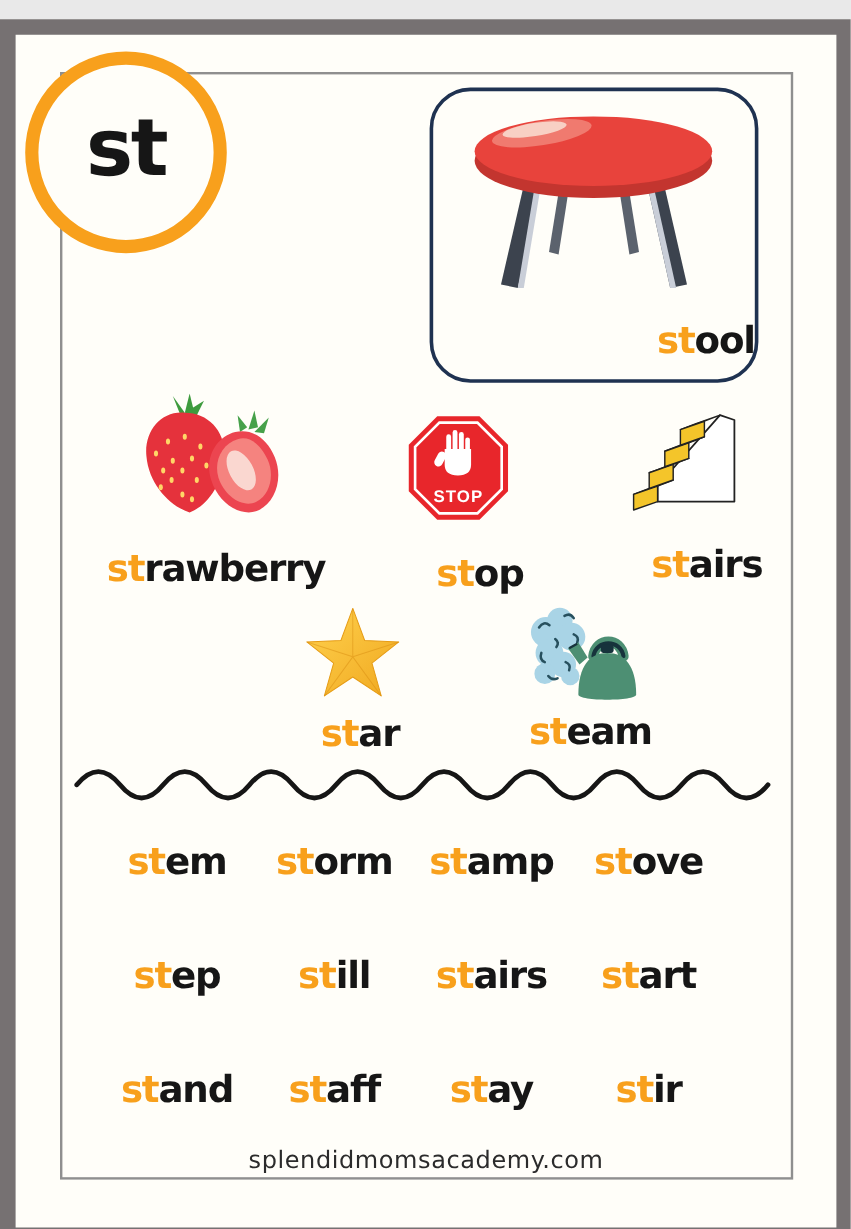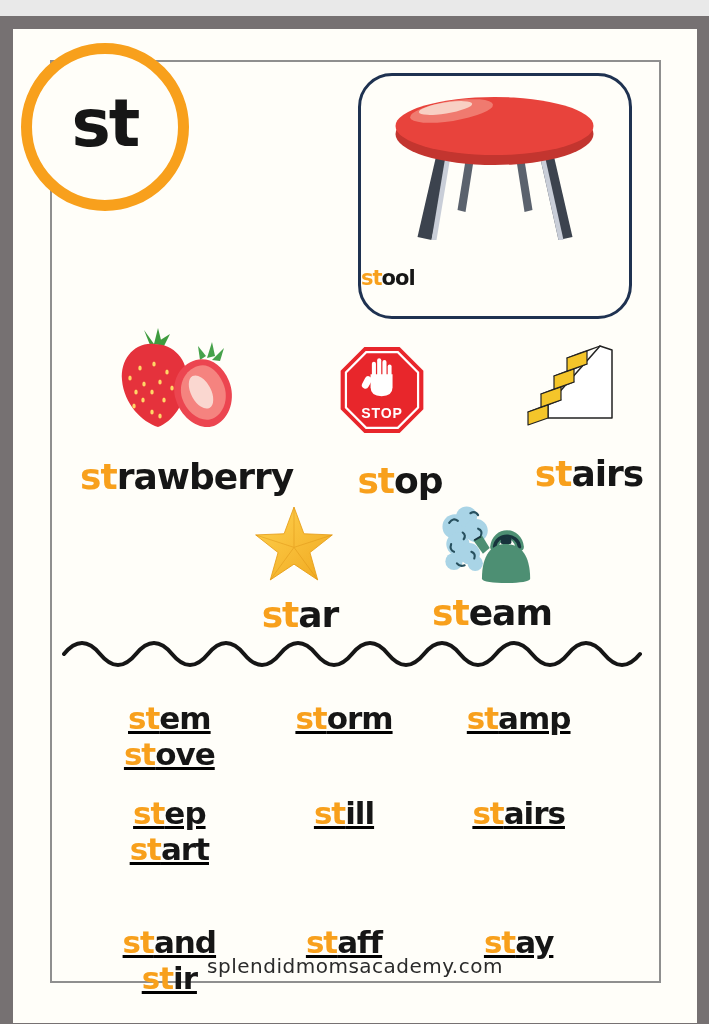--- a/index.html
+++ b/index.html
@@ -21,23 +21,23 @@
     display:flex; align-items:center; justify-content:center;
   }
   .blend-circle span{font-size:66px; font-weight:700; color:#161616; letter-spacing:-2px; padding-bottom:8px;}
   .card{
     left:345px; top:44px; width:274px; height:246px; box-sizing:border-box;
     border:3px solid #1F3251; border-radius:34px; background:#FFFEF9; z-index:2;
   }
   .card svg{position:absolute; left:50%; transform:translateX(-50%); top:14px;}
   .word{font-weight:700; color:#161616; letter-spacing:-1px; white-space:nowrap;}
   .word .st{color:var(--accent,#F8A01C);}
-  .card-word{position:absolute; left:0; right:0; top:190px; text-align:left; font-size:21px;}
-  .plabel{text-align:center; font-size:36px;}
-  .wrow{left:69px; width:524px; display:grid; grid-template-columns:repeat(3,1fr);text-decoration:underline;}
+  .card-word{position:absolute; left:0; right:0; top:190px; text-align:right; font-size:31px;}
+  .plabel{text-align:center; font-size:31px;}
+  .wrow{left:69px; width:524px; display:grid; grid-template-columns:repeat(4,1fr);}
   .wcell{text-align:center; font-size:31px;}
   .footer{left:0; width:100%; top:925px; text-align:center; font-size:20px; color:#2b2b2b; letter-spacing:0.5px;}
 </style>
 </head>
 <body>
 
 <div class="page">
 
   <div class="abs inner-box"></div>
 
@@ -178,21 +178,21 @@
     <div class="wcell word"><span class="st">st</span><span>orm</span></div>
     <div class="wcell word"><span class="st">st</span><span>amp</span></div>
     <div class="wcell word"><span class="st">st</span><span>ove</span></div>
   </div>
   <div class="abs wrow" style="top:766px;">
     <div class="wcell word"><span class="st">st</span><span>ep</span></div>
     <div class="wcell word"><span class="st">st</span><span>ill</span></div>
     <div class="wcell word"><span class="st">st</span><span>airs</span></div>
     <div class="wcell word"><span class="st">st</span><span>art</span></div>
   </div>
-  <div class="abs wrow" style="top:895px;">
+  <div class="abs wrow" style="top:861px;">
     <div class="wcell word"><span class="st">st</span><span>and</span></div>
     <div class="wcell word"><span class="st">st</span><span>aff</span></div>
     <div class="wcell word"><span class="st">st</span><span>ay</span></div>
     <div class="wcell word"><span class="st">st</span><span>ir</span></div>
   </div>
 
   <div class="abs footer">splendidmomsacademy.com</div>
 
 </div>
 

